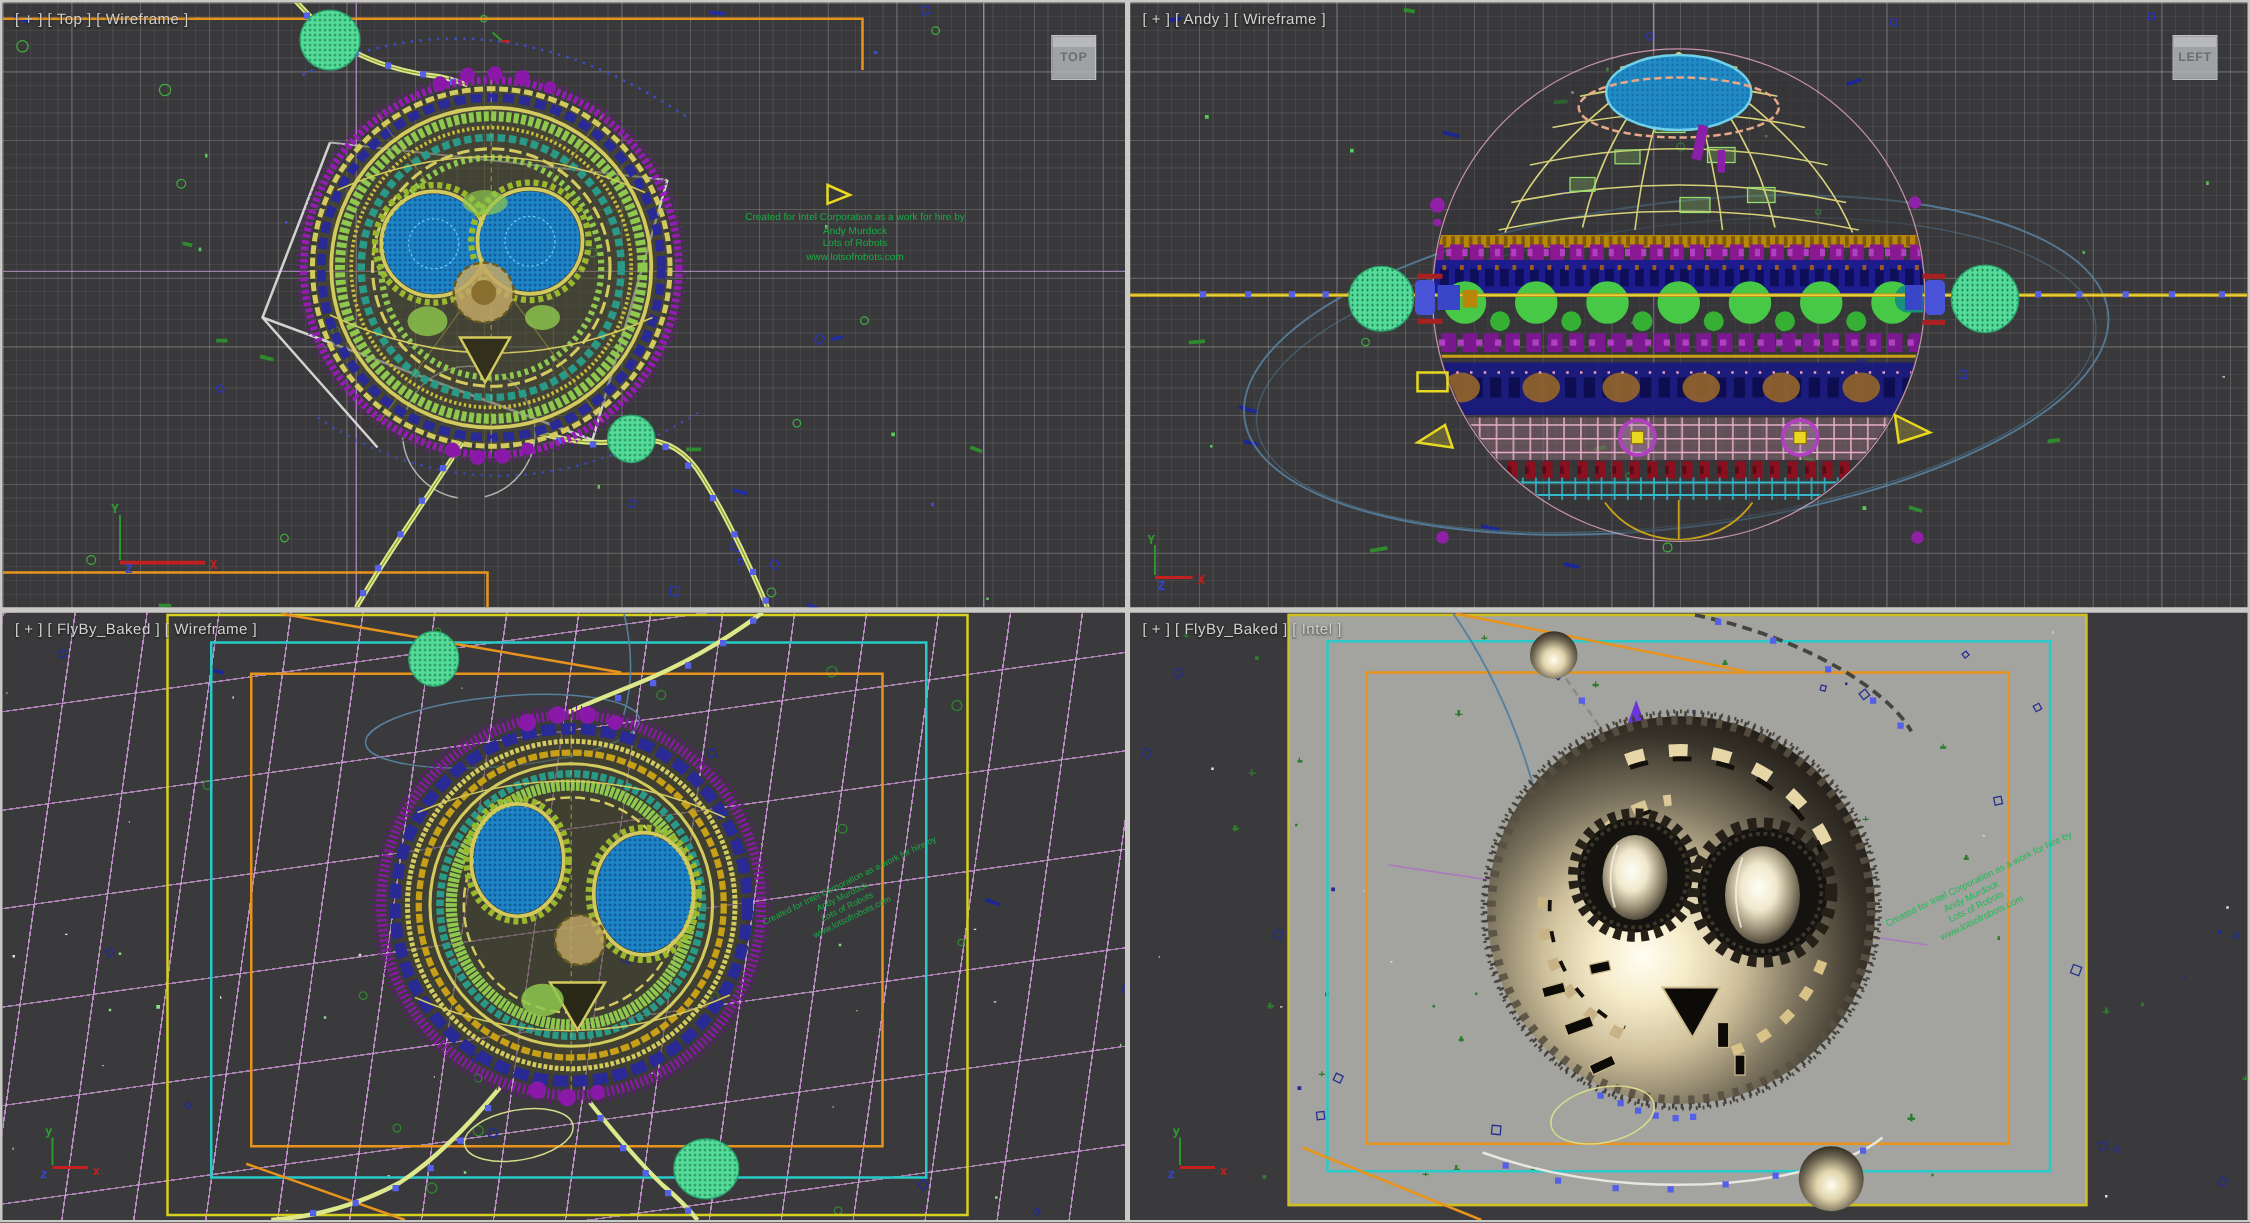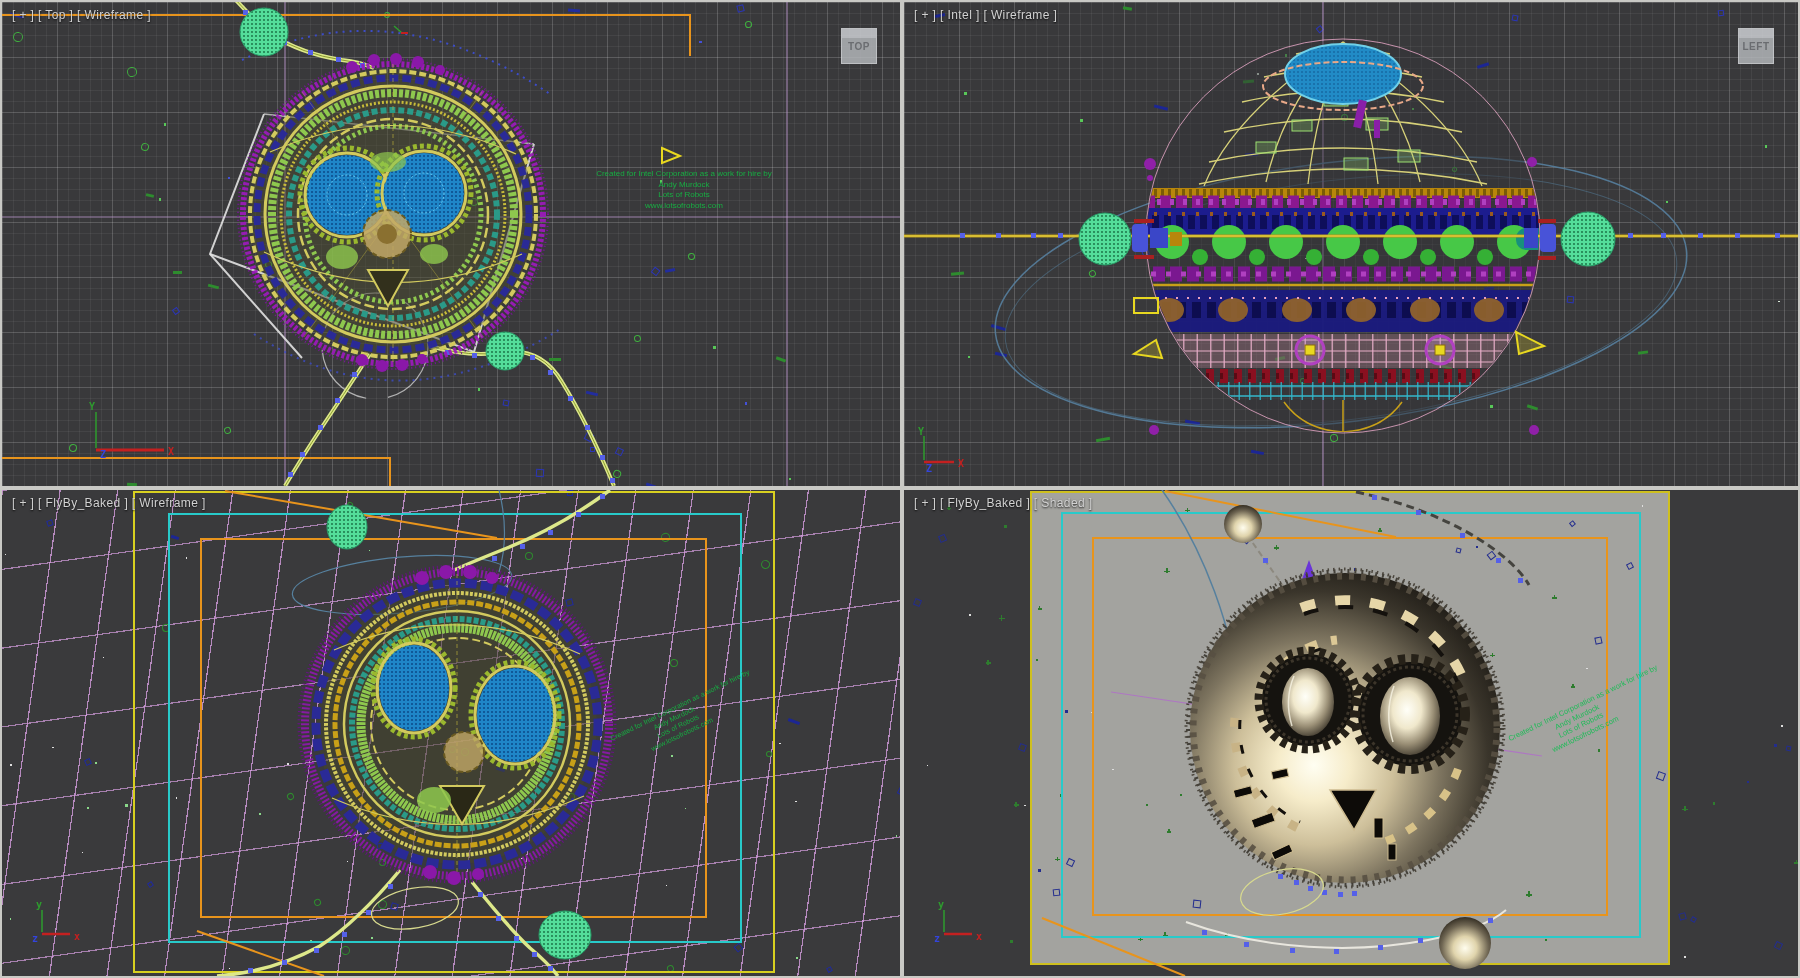--- a/index.html
+++ b/index.html
@@ -448,21 +448,21 @@
     <svg class="tripod" style="left:8px;top:424px" width="70" height="52">
       <line x1="12" y1="10" x2="12" y2="34" stroke="#2e9c2e" stroke-width="1.5"></line>
       <line x1="12" y1="36" x2="42" y2="36" stroke="#c42020" stroke-width="2.5"></line>
       <text x="6" y="9" fill="#2e9c2e">Y</text>
       <text x="14" y="46" fill="#3344dd">Z</text>
       <text x="46" y="41" fill="#c42020">X</text>
     </svg>
     <div class="viewcube" style="left:834px;top:26px">
         <span>LEFT</span>
       </div>
-    <div class="vplabel">[ + ] [ Intel ] [ Wireframe ]</div>
+    <div class="vplabel">[ + ] [ Andy ] [ Wireframe ]</div>
   </div>
 
   <div class="vp vp-persp" style="left:2px;top:490px;width:898px;height:486px">
     <div class="stars">
         <span class="star" style="left: 459.405px; top: 257.554px; height: 6.43247px; width: 6.43247px; border: 1px solid rgb(46, 140, 46); border-radius: 50%; transform: rotate(5.40946deg);"></span>
         <span class="star" style="left: 763.997px; top: 261.479px; height: 4.3201px; width: 4.3201px; border: 1px solid rgb(46, 140, 46); border-radius: 50%; transform: rotate(1.83033deg);"></span>
         <span class="star" style="left: 545.747px; top: 218.858px; height: 5.92017px; width: 5.92017px; border: 1px solid rgb(46, 140, 46); border-radius: 50%; transform: rotate(20.6112deg);"></span>
         <span class="star" style="left: 377.138px; top: 325.721px; height: 6.72611px; width: 6.72611px; border: 1px solid rgb(46, 140, 46); border-radius: 50%; transform: rotate(-20.3512deg);"></span>
         <span class="star" style="left: 160.306px; top: 134.188px; height: 5.58367px; width: 5.58367px; border: 1px solid rgb(46, 140, 46); border-radius: 50%; transform: rotate(-7.3822deg);"></span>
         <span class="star" style="left: 523.093px; top: 61.956px; height: 6.38833px; width: 6.38833px; border: 1px solid rgb(46, 140, 46); border-radius: 50%; transform: rotate(4.59232deg);"></span>
@@ -827,18 +827,18 @@
       <div>Lots of Robots</div>
         <div>www.lotsofrobots.com</div>
     </div>
     <svg class="tripod" style="left:26px;top:408px" width="70" height="52">
       <line x1="14" y1="12" x2="14" y2="34" stroke="#2e9c2e" stroke-width="1.5"></line>
       <line x1="14" y1="36" x2="42" y2="36" stroke="#c42020" stroke-width="2.5"></line>
       <text x="8" y="10" fill="#2e9c2e">y</text>
       <text x="4" y="44" fill="#3344dd">z</text>
       <text x="46" y="42" fill="#c42020">x</text>
     </svg>
-    <div class="vplabel">[ + ] [ FlyBy_Baked ] [ Shaded ]</div>
+    <div class="vplabel">[ + ] [ FlyBy_Baked ] [ Intel ]</div>
   </div>
 
   <div class="divider" style="left:900px;top:0;width:4px;height:978px"></div>
   <div class="divider" style="left:0;top:486px;width:1800px;height:4px"></div>
 </div>
 
 </body></html>

